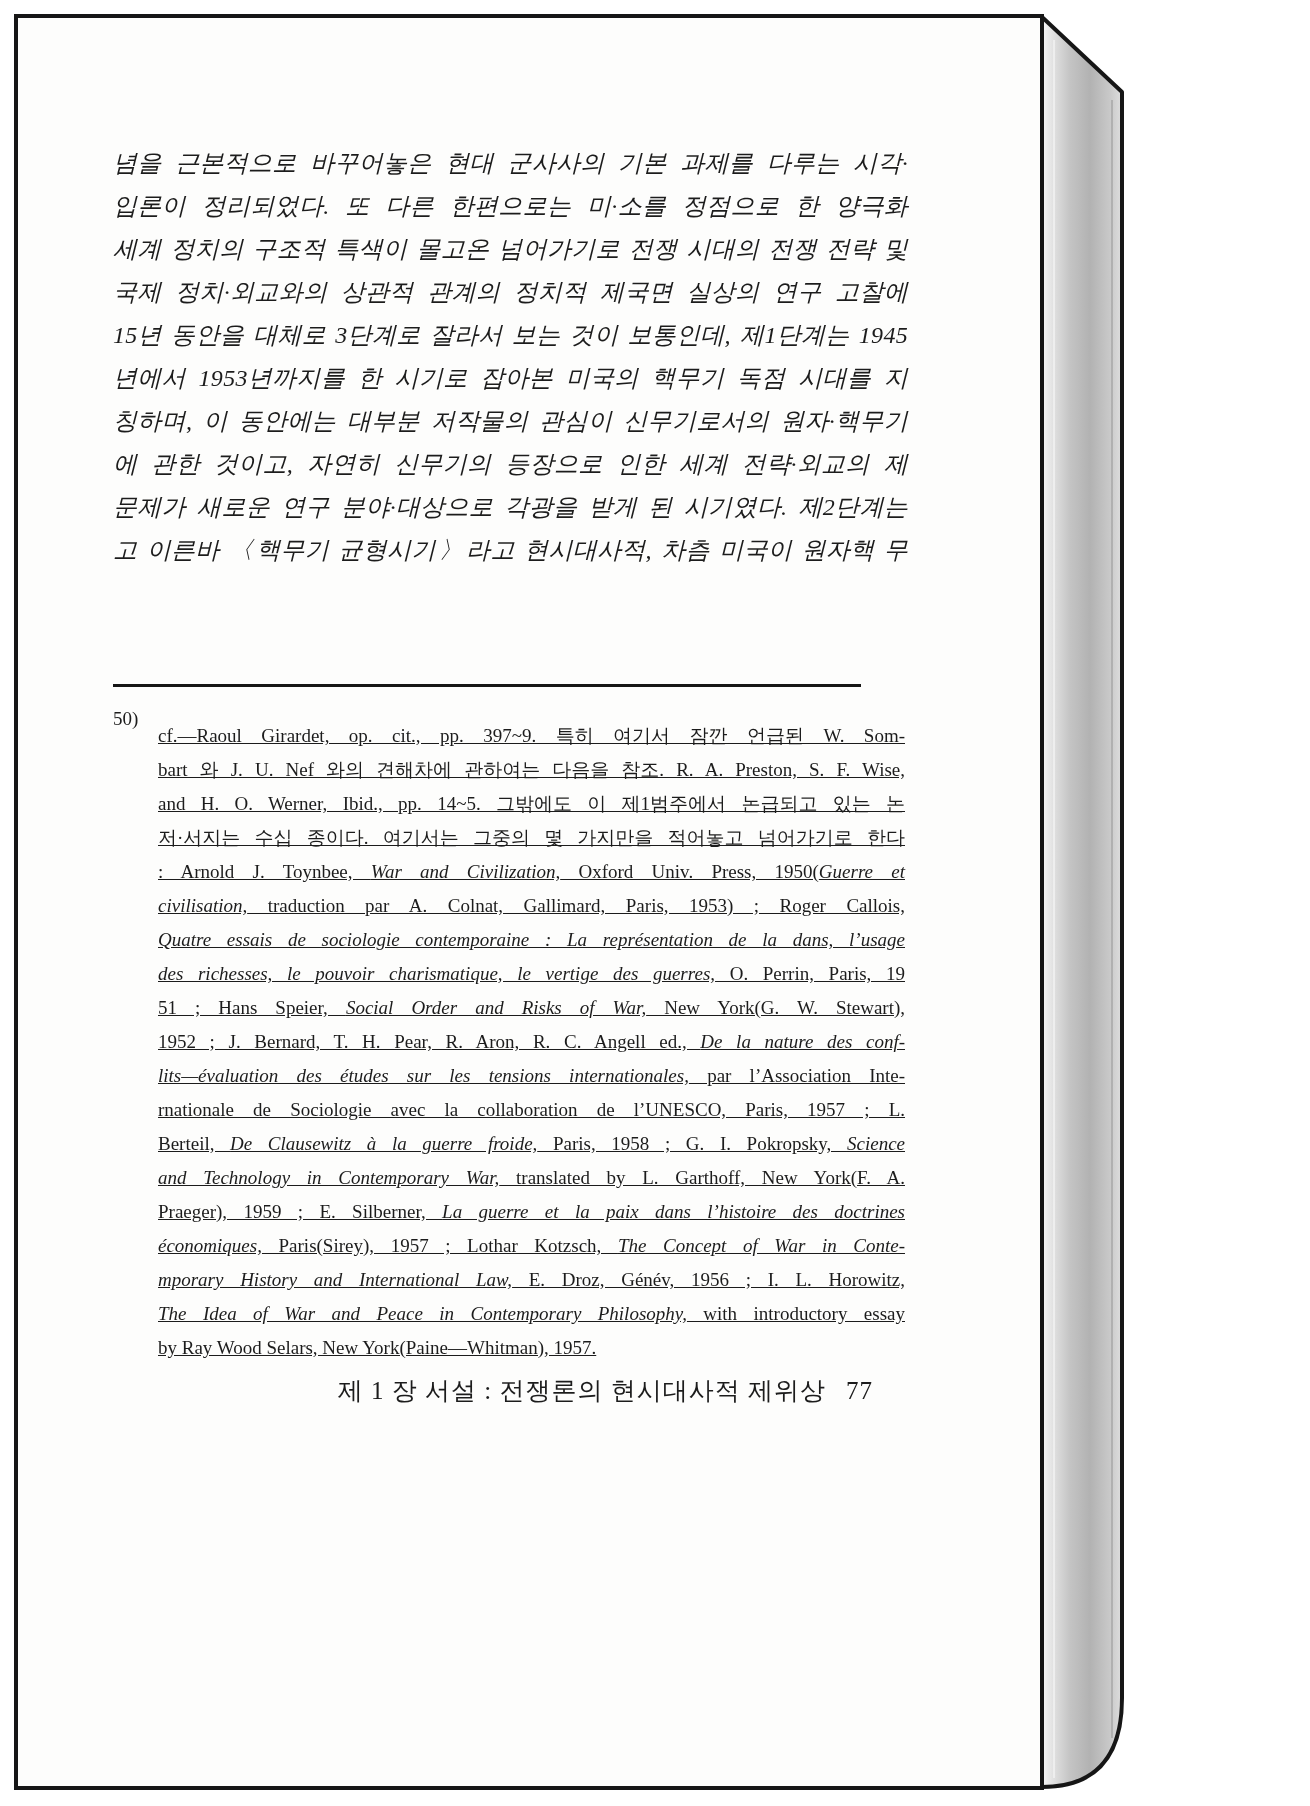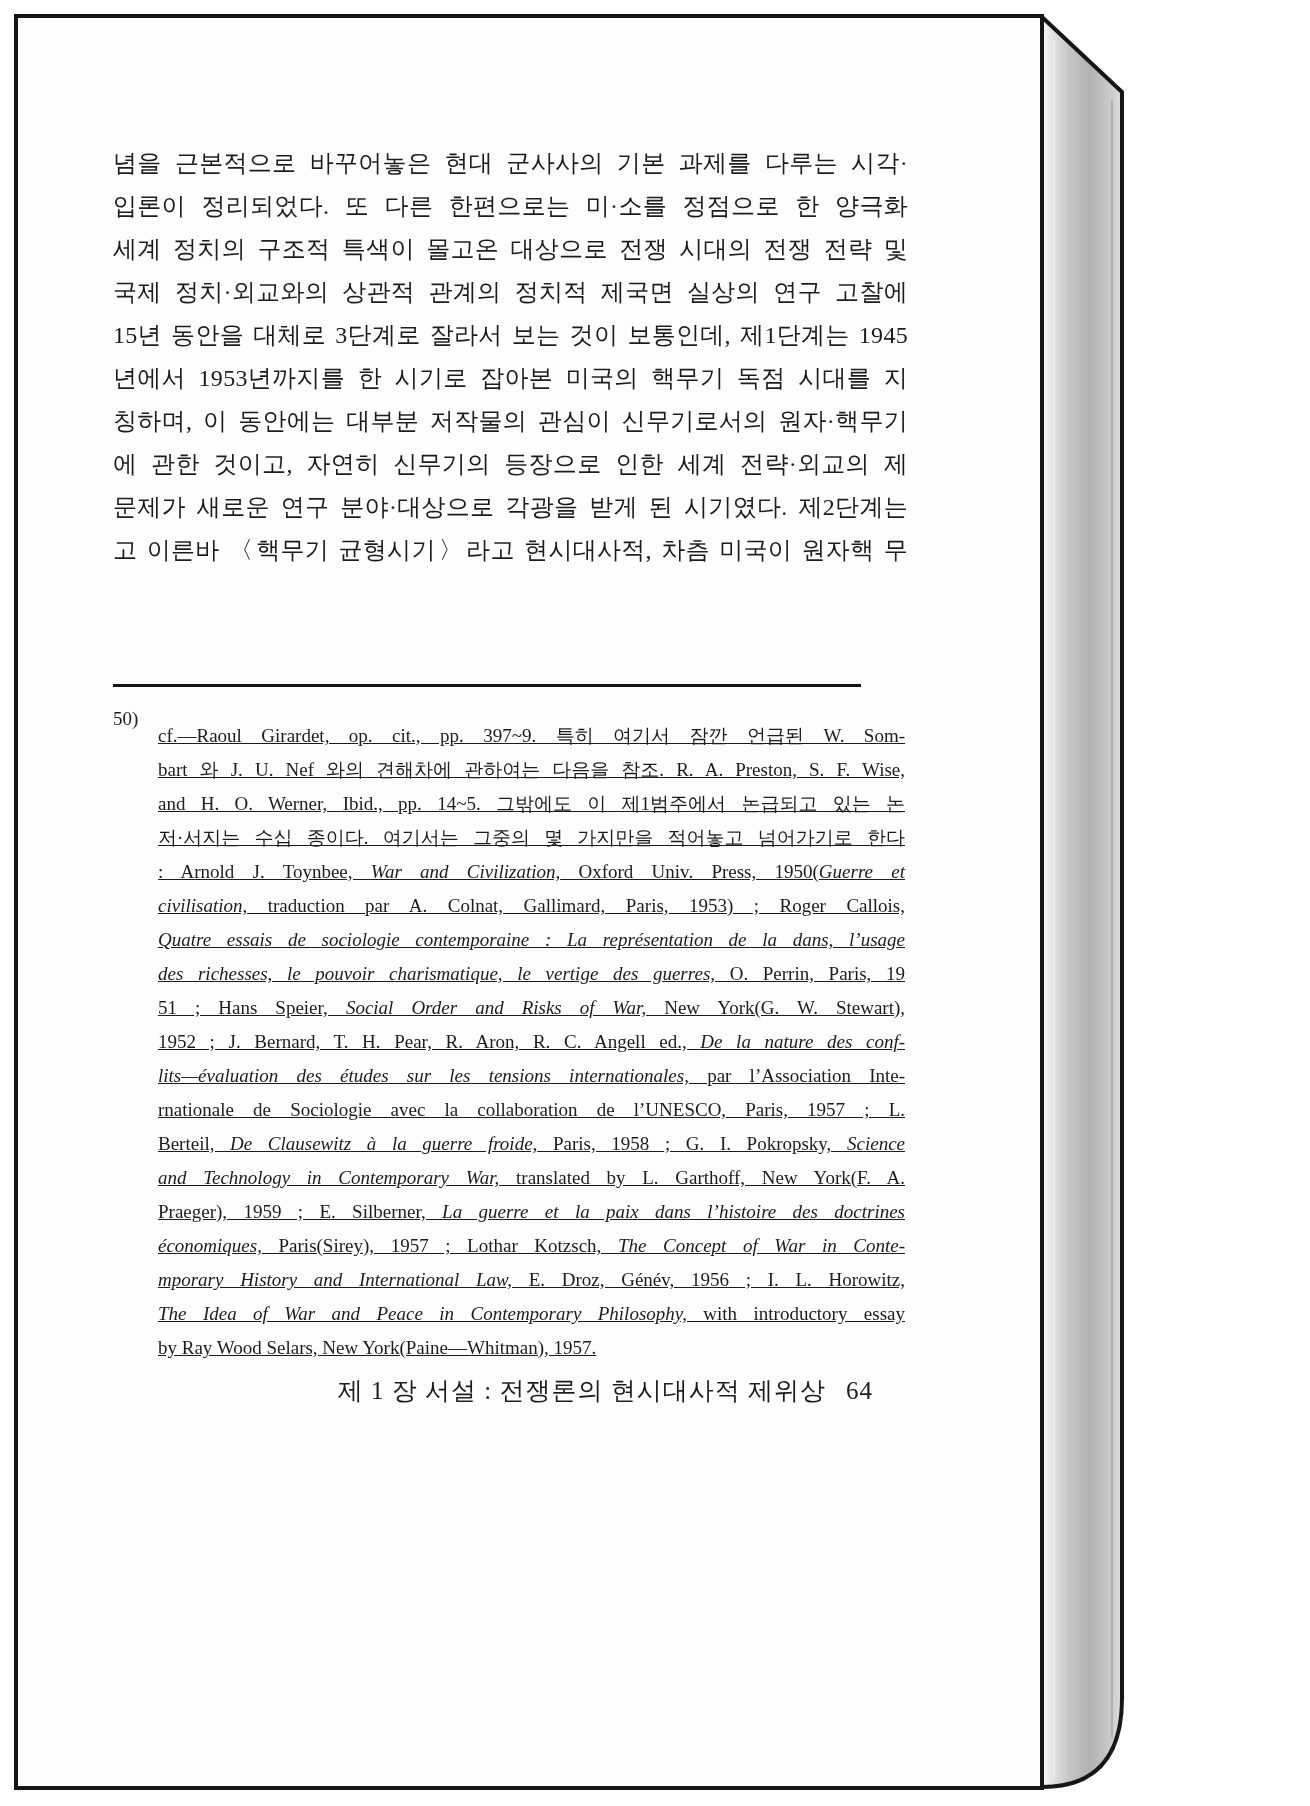--- a/index.html
+++ b/index.html
@@ -9,21 +9,21 @@
     width:1310px; height:1806px;
     background:#ffffff;
     overflow:hidden;
     font-family:"Liberation Serif","DejaVu Serif",serif;
     color:#1c1c1c;
   }
   .frame-svg { position:absolute; left:0; top:0; }
 
   .body-text {
     position:absolute;
-    left:113px; top:142px; width:795px;
+    left:113px; top:142px; width:795px;font-style:italic;
   }
   .body-line {
     font-size:24px;
     line-height:43px;
     text-align:justify;
     text-align-last:justify;
     letter-spacing:0.3px;
     white-space:normal;
   }
 
@@ -87,21 +87,21 @@
     <path d="M1042,17 L1122,92 L1122,1698 Q1122,1787 1042,1787 Z" fill="url(#edgeGrad)" stroke="#161616" stroke-width="4" stroke-linejoin="round"></path>
     <path d="M1054,40 L1054,1778" stroke="#f2f2f2" stroke-width="2" opacity="0.8"></path>
     <path d="M1112,100 L1112,1738" stroke="#9e9e9e" stroke-width="2" opacity="0.6"></path>
 
     <rect x="16" y="16" width="1026" height="1772" fill="#fdfdfc" stroke="#161616" stroke-width="4"></rect>
   </svg>
 
   <div class="body-text">
       <div class="body-line">념을 근본적으로 바꾸어놓은 현대 군사사의 기본 과제를 다루는 시각·</div>
       <div class="body-line">입론이 정리되었다. 또 다른 한편으로는 미·소를 정점으로 한 양극화</div>
-      <div class="body-line">세계 정치의 구조적 특색이 몰고온 대상으로 전쟁 시대의 전쟁 전략 및</div>
+      <div class="body-line">세계 정치의 구조적 특색이 몰고온 넘어가기로 전쟁 시대의 전쟁 전략 및</div>
       <div class="body-line">국제 정치·외교와의 상관적 관계의 정치적 제국면 실상의 연구 고찰에</div>
       <div class="body-line">15년 동안을 대체로 3단계로 잘라서 보는 것이 보통인데, 제1단계는 1945</div>
       <div class="body-line">년에서 1953년까지를 한 시기로 잡아본 미국의 핵무기 독점 시대를 지</div>
       <div class="body-line">칭하며, 이 동안에는 대부분 저작물의 관심이 신무기로서의 원자·핵무기</div>
       <div class="body-line">에 관한 것이고, 자연히 신무기의 등장으로 인한 세계 전략·외교의 제</div>
       <div class="body-line">문제가 새로운 연구 분야·대상으로 각광을 받게 된 시기였다. 제2단계는</div>
       <div class="body-line">고 이른바 〈핵무기 균형시기〉라고 현시대사적, 차츰 미국이 원자핵 무</div>
     </div>
 
   <div class="footnote-separator"></div>
@@ -125,16 +125,16 @@
         <div class="fn-line"><span class="it">and Technology in Contemporary War,</span><span> translated by L. Garthoff, New York(F. A.</span></div>
         <div class="fn-line"><span>Praeger), 1959 ; E. Silberner, </span><span class="it">La guerre et la paix dans l’histoire des doctrines</span></div>
         <div class="fn-line"><span class="it">économiques,</span><span> Paris(Sirey), 1957 ; Lothar Kotzsch, </span><span class="it">The Concept of War in Conte-</span></div>
         <div class="fn-line"><span class="it">mporary History and International Law,</span><span> E. Droz, Génév, 1956 ; I. L. Horowitz,</span></div>
         <div class="fn-line"><span class="it">The Idea of War and Peace in Contemporary Philosophy,</span><span> with introductory essay</span></div>
         <div class="fn-line last"><span>by Ray Wood Selars, New York(Paine—Whitman), 1957.</span></div>
       </div>
   </div>
 
   <div class="page-footer">
-    <span>제 1 장 서설 : 전쟁론의 현시대사적 제위상</span><span class="num">64</span>
+    <span>제 1 장 서설 : 전쟁론의 현시대사적 제위상</span><span class="num">77</span>
   </div>
 
 </div>
 
 </body></html>

